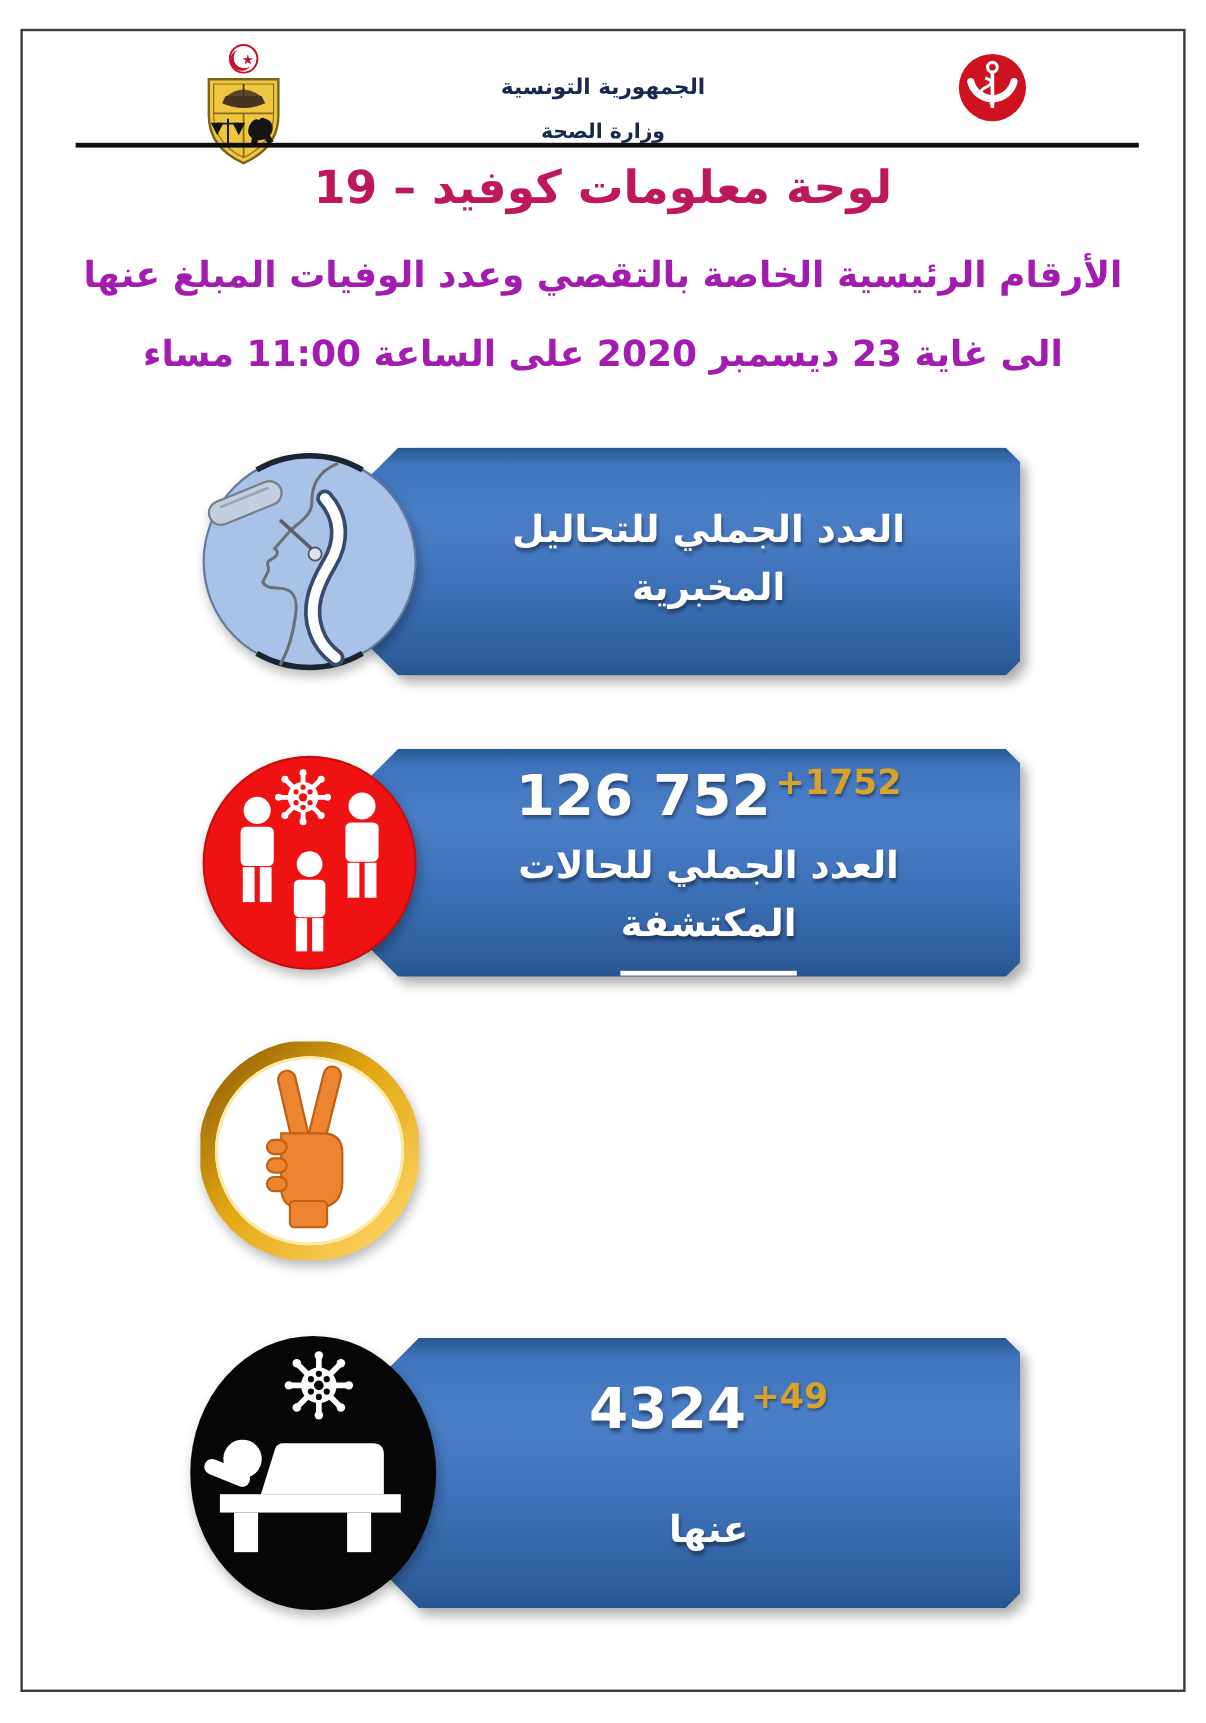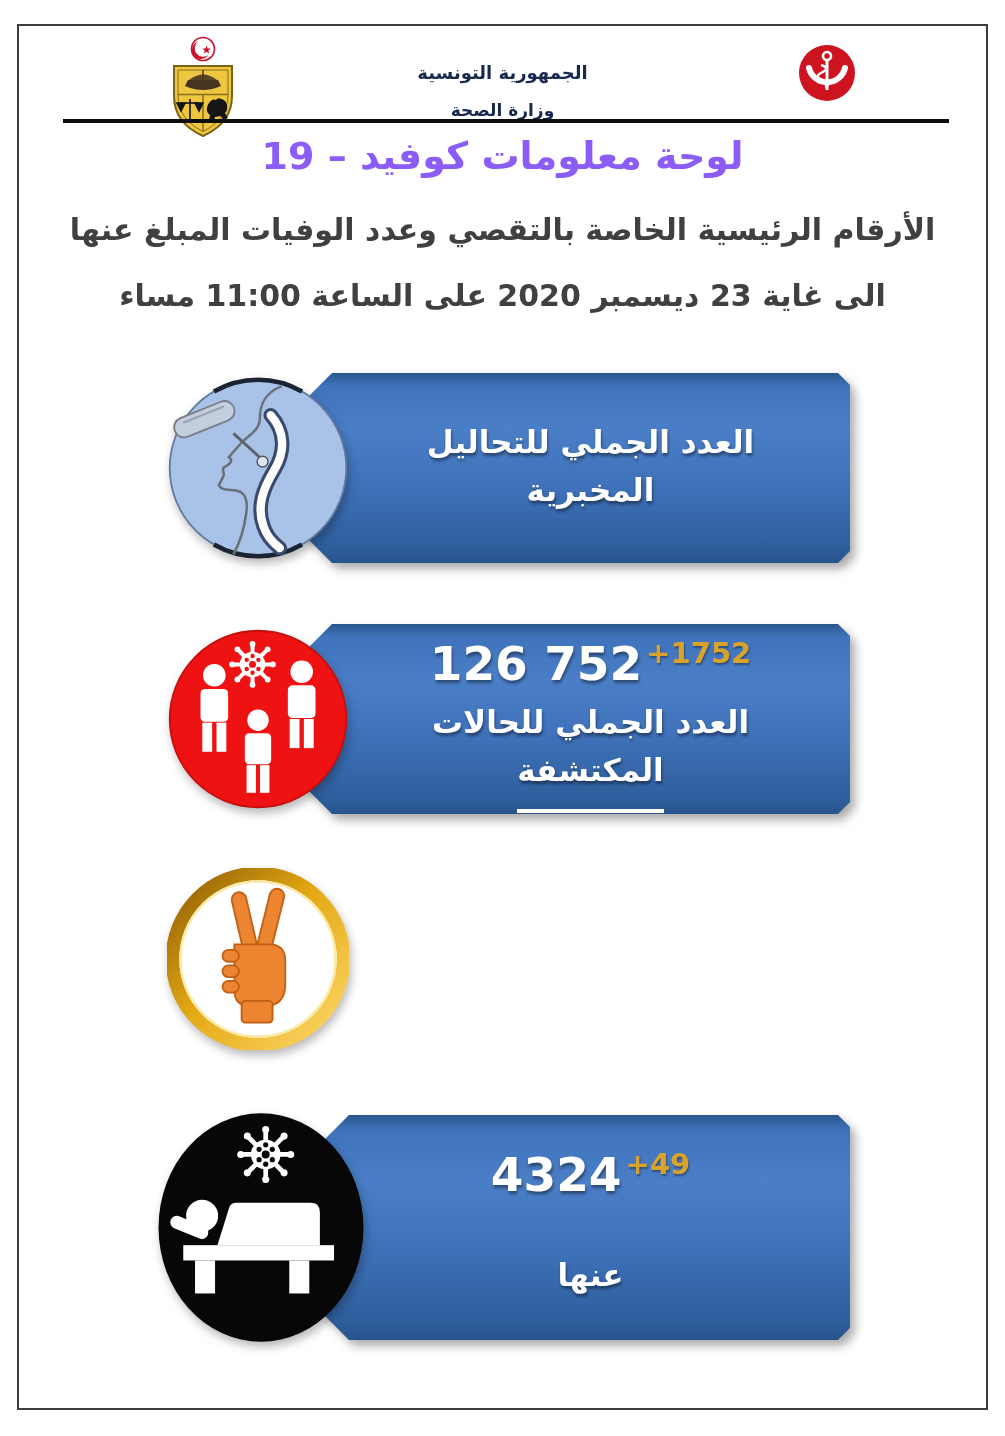--- a/index.html
+++ b/index.html
@@ -13,25 +13,25 @@
   }
   
   .emblem { position:absolute; left:146px; top:10px; width:76px; height:102px; }
   .gov-text { position:absolute; left:0; right:0; top:0; text-align:center; color:#17294e; }
   .gov-line1 { position:absolute; left:0; right:0; top:36px; font-size:18px; font-weight:bold; direction:rtl; }
   .gov-line2 { position:absolute; left:0; right:0; top:74px; font-size:17px; font-weight:bold; direction:rtl; }
   .moh-logo { position:absolute; left:776px; top:16px; width:64px; height:64px; }
   .rule { position:absolute; left:44px; top:93px; width:886px; height:4px; background:#0d0d0d; }
   .board-title {
     position:absolute; left:0; right:0; top:108px; text-align:center;
-    font-size:38px; font-weight:bold; color:#8b5cf6; direction:rtl;
+    font-size:38px; font-weight:bold; color:#be185d; direction:rtl;
   }
   .subtitle {
     position:absolute; left:0; right:0; text-align:center;
-    font-size:30px; font-weight:bold; color:#404040; direction:rtl;
+    font-size:30px; font-weight:bold; color:#a21caf; direction:rtl;
   }
   .subtitle.l1 { top:186px; }
   .subtitle.l2 { top:252px; }
   
   .stat-row { position:absolute; left:0; width:100%; height:190px; }
   .banner-wrap { position:absolute; left:218px; top:0; width:613px; height:190px;
                  filter:drop-shadow(5px 6px 5px rgba(90,90,90,.5)); }
   .banner {
     width:100%; height:100%;
     background:linear-gradient(180deg,#29578f 0%,#3f73bb 7%,#4a7ec7 30%,#3d70b7 62%,#2e5e9c 92%,#27548d 100%);

